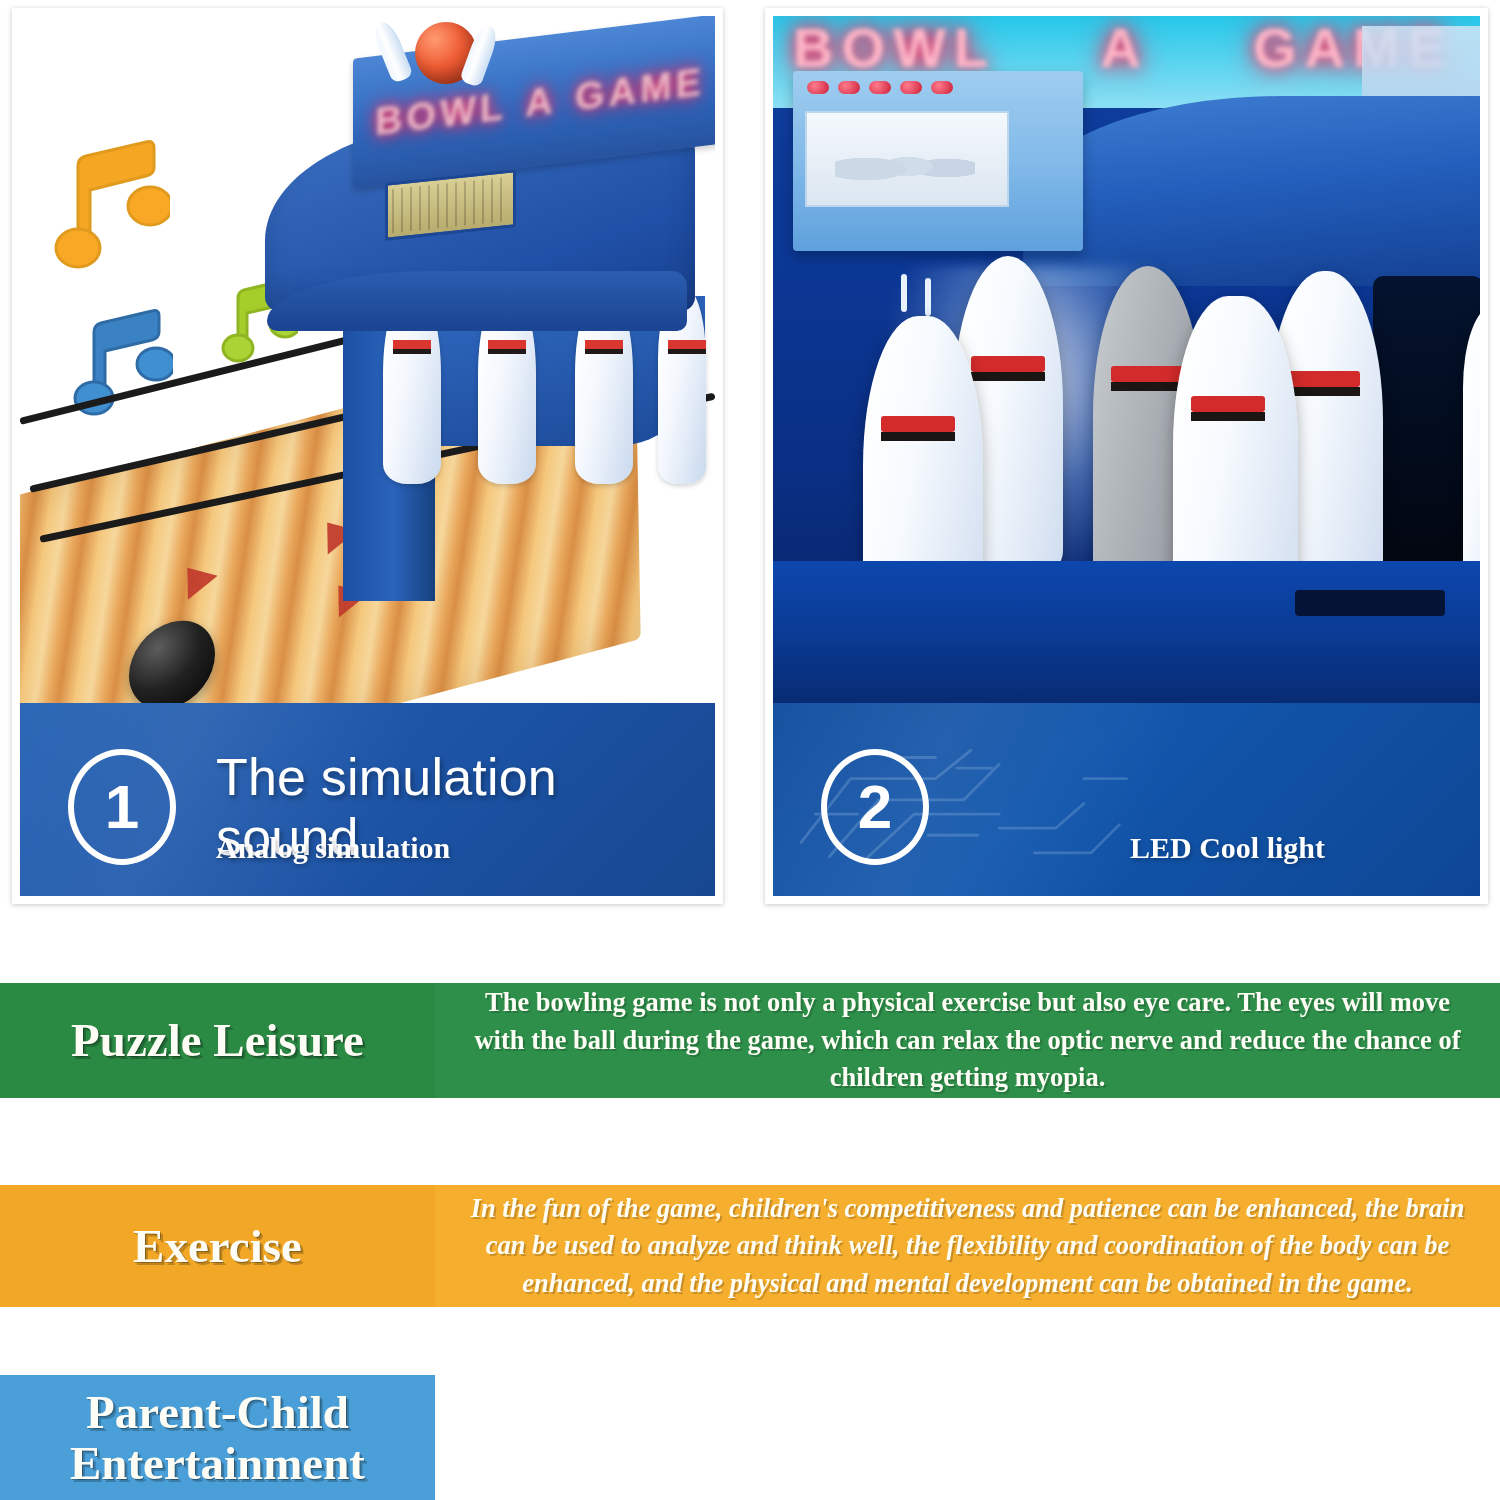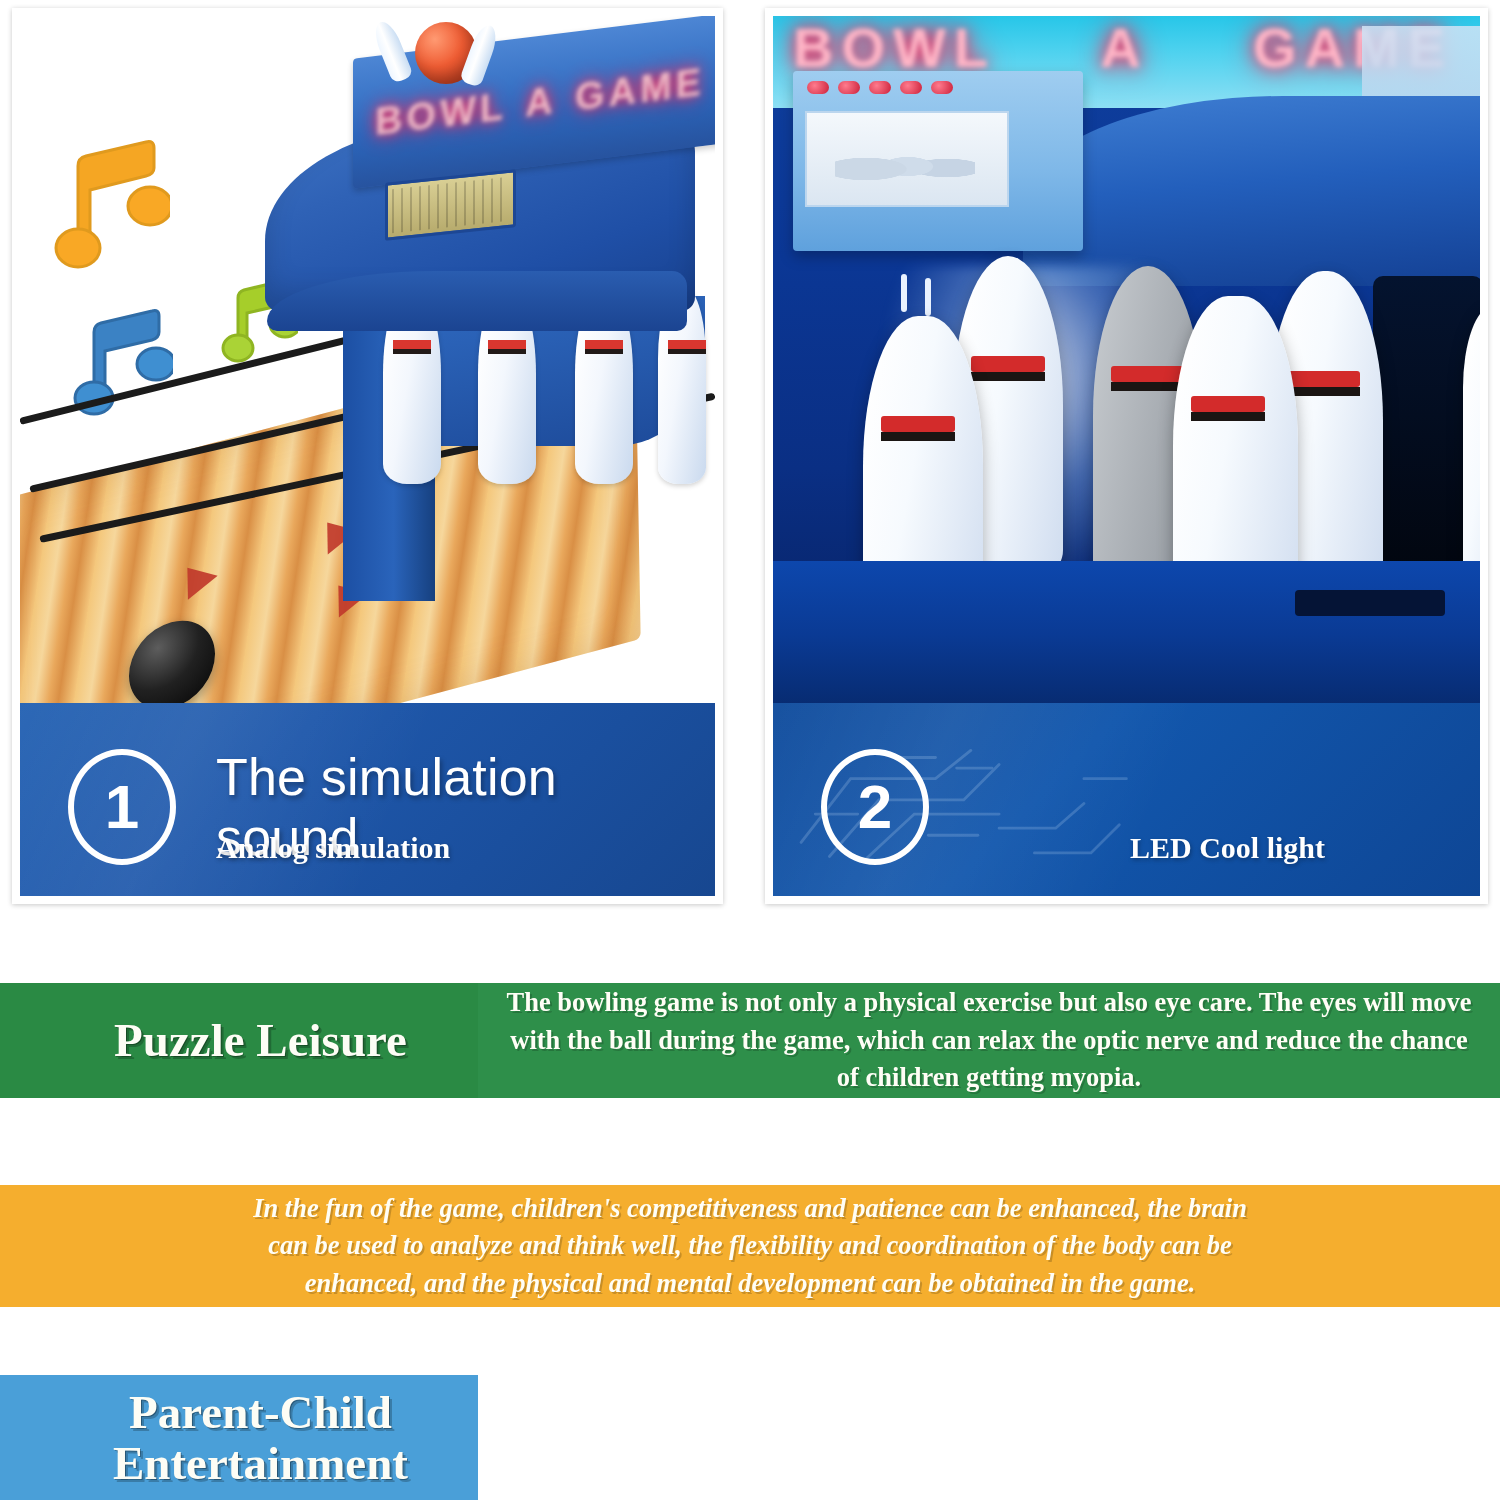--- a/index.html
+++ b/index.html
@@ -277,21 +277,20 @@
   .band{ position:absolute; left:0; width:1500px; display:flex; }
   .band-label{
     position:relative;
     display:flex; align-items:center; justify-content:center;
     color:#fdfdf5;
     font-family:"Liberation Serif", serif;
     font-weight:bold;
     text-shadow:3px 3px 0 rgba(0,0,0,.22), 1px 1px 0 rgba(0,0,0,.3);
     text-align:center;
     line-height:1.08;
-    padding-left:43px;
   }
   .band-text{
     position:relative; flex:1;
     display:flex; align-items:center; justify-content:center;
     color:#fffef6;
     font-family:"Liberation Serif", serif;
     font-weight:bold;
     text-align:center;
     line-height:1.42;
     text-shadow:2px 2px 0 rgba(0,0,0,.18);
@@ -487,20 +486,21 @@
 </div>
 
 <div class="band" id="band-puzzle">
   <div class="band-label">Puzzle Leisure</div>
   <div class="band-text">
     <span>The bowling game is not only a physical exercise but also eye care. The eyes will move with the ball during the game, which can relax the optic nerve and reduce the chance of children getting myopia.</span>
   </div>
 </div>
 
 <div class="band" id="band-exercise">
+  <div class="band-label">Exercise</div>
   <div class="band-text">
     <span>In the fun of the game, children's competitiveness and patience can be enhanced, the brain can be used to analyze and think well, the flexibility and coordination of the body can be enhanced, and the physical and mental development can be obtained in the game.</span>
   </div>
 </div>
 
 <div class="band" id="band-parent">
   <div class="band-label">Parent-Child Entertainment</div>
 </div>
 
 </body></html>

